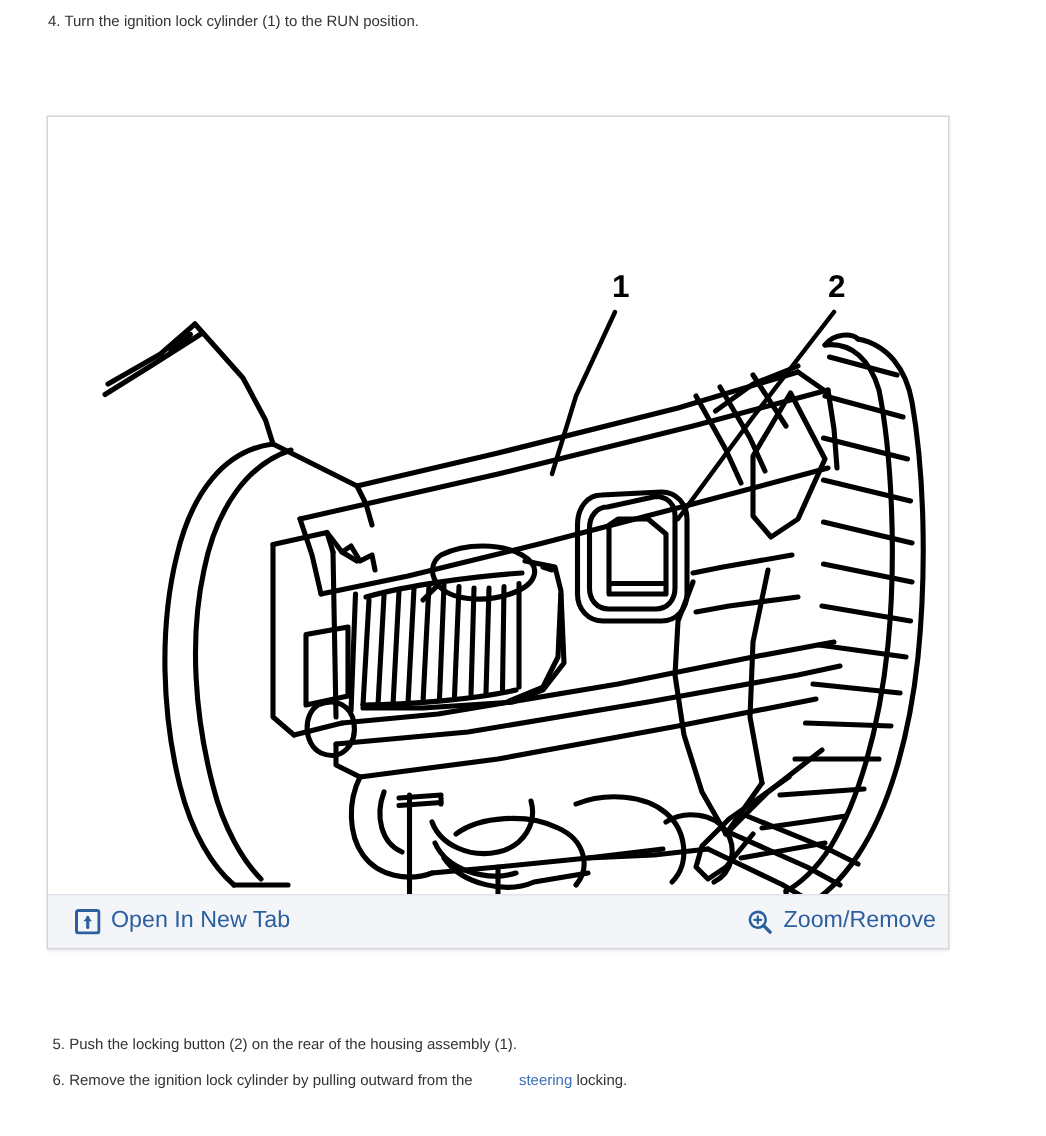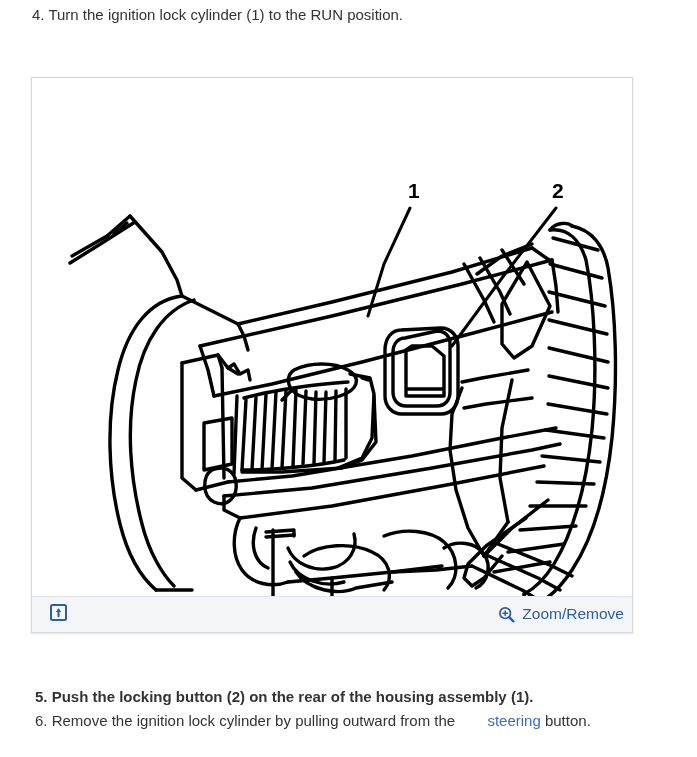--- a/index.html
+++ b/index.html
@@ -11,21 +11,21 @@
   body {
     width: 697px;
     height: 757px;
     font-family: "Liberation Sans", sans-serif;
     color: #333333;
     overflow: hidden;
     position: relative;
   }
 
   .step-line {
-    font-size: 15px;
+    font-size: 10px;
     line-height: 21px;
     color: #333333;
     white-space: nowrap;
   }
 
   #step-4 {
     position: absolute;
     left: 32px;
     top: 4px;
   }
@@ -91,21 +91,21 @@
   }
   .tool-icon svg { display: block; }
 
   
   #steps-after {
     position: absolute;
     left: 35px;
     top: 686px;
   }
   #steps-after .step-line { margin: 0; }
-  #step-5 { margin-bottom: 3px !important; font-weight: bold; }
+  #step-5 { margin-bottom: 3px !important; }
 
   .inline-link {
     color: #3a6fb8;
     text-decoration: none;
     cursor: pointer;
     margin-left: 28px;
   }
 
   .callout-num {
     font-family: "Liberation Sans", sans-serif;
@@ -267,35 +267,36 @@
   <div id="figure-toolbar">
 
     <a id="open-new-tab-link" class="tool-link">
       <span class="tool-icon">
         <svg width="17" height="17" viewBox="0 0 17 17" xmlns="http://www.w3.org/2000/svg">
           <rect x="1" y="1" width="15" height="15" rx="1.5" fill="none" stroke="#2c5f9e" stroke-width="2"></rect>
           <path d="M8.5 12.3 L8.5 5.6" stroke="#2c5f9e" stroke-width="2.1" stroke-linecap="round"></path>
           <path d="M5.6 8.1 L8.5 5.0 L11.4 8.1 Z" fill="#2c5f9e"></path>
         </svg>
       </span>
+      <span>Open In New Tab</span>
     </a>
 
     <a id="zoom-print-link" class="tool-link">
       <span class="tool-icon">
         <svg width="17" height="17" viewBox="0 0 17 17" xmlns="http://www.w3.org/2000/svg">
           <circle cx="7.2" cy="7.2" r="5.3" fill="none" stroke="#2c5f9e" stroke-width="1.7"></circle>
           <path d="M7.2 4.9 L7.2 9.5 M4.9 7.2 L9.5 7.2" stroke="#2c5f9e" stroke-width="1.5" stroke-linecap="round"></path>
           <path d="M11.1 11.1 L15.4 15.4" stroke="#2c5f9e" stroke-width="2.3" stroke-linecap="round"></path>
         </svg>
       </span>
       <span>Zoom/Remove</span>
     </a>
 
   </div>
 </div>
 
 <div id="steps-after">
   <div id="step-5" class="step-line">5. Push the locking button (2) on the rear of the housing assembly (1).</div>
 
   <div id="step-6" class="step-line">
-    <span>6. Remove the ignition lock cylinder by pulling outward from the </span><a class="inline-link">steering</a><span> button.</span>
+    <span>6. Remove the ignition lock cylinder by pulling outward from the </span><a class="inline-link">steering</a><span> locking.</span>
   </div>
 </div>
 
 </body></html>

